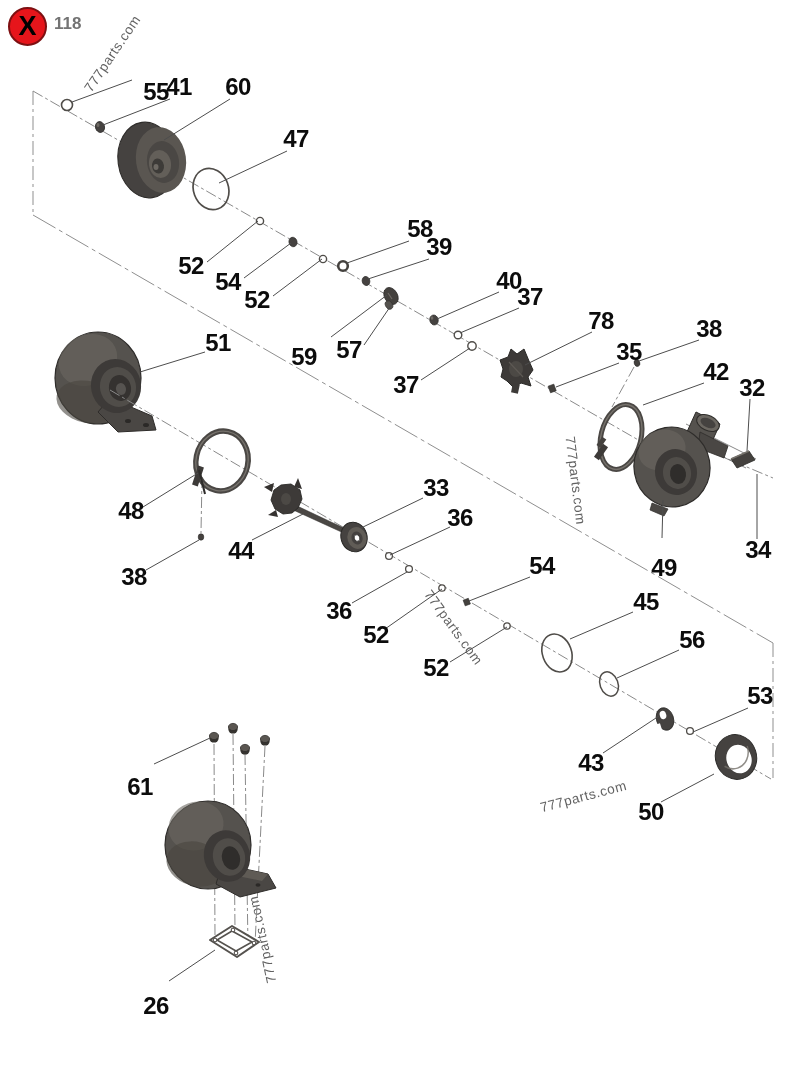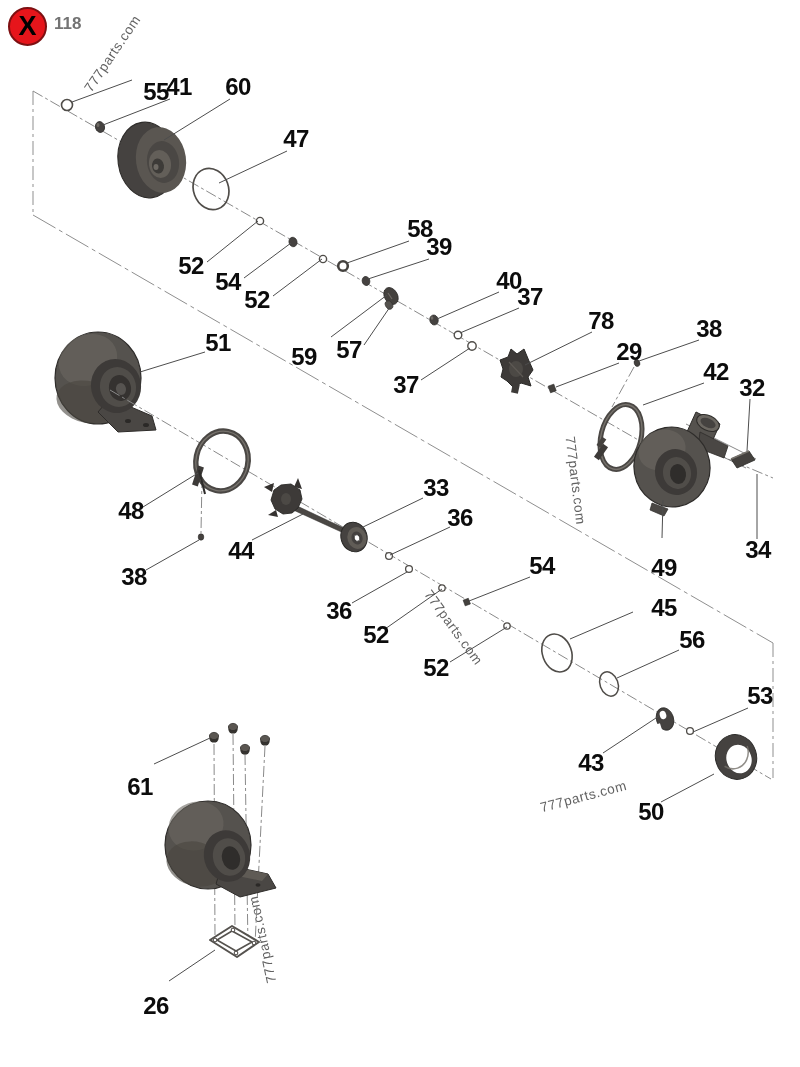--- a/index.html
+++ b/index.html
@@ -267,36 +267,36 @@
       <div class="callout" style="left: 420px; top: 229px;">58</div>
       <div class="callout" style="left: 439px; top: 247px;">39</div>
       <div class="callout" style="left: 191px; top: 266px;">52</div>
       <div class="callout" style="left: 228px; top: 282px;">54</div>
       <div class="callout" style="left: 257px; top: 300px;">52</div>
       <div class="callout" style="left: 509px; top: 281px;">40</div>
       <div class="callout" style="left: 530px; top: 297px;">37</div>
       <div class="callout" style="left: 304px; top: 341px; margin-top: 16px;">59</div>
       <div class="callout" style="left: 349px; top: 350px;">57</div>
       <div class="callout" style="left: 601px; top: 321px;">78</div>
-      <div class="callout" style="left: 629px; top: 352px;">29</div>
+      <div class="callout" style="left: 629px; top: 352px;">35</div>
       <div class="callout" style="left: 709px; top: 329px;">38</div>
       <div class="callout" style="left: 716px; top: 372px;">42</div>
       <div class="callout" style="left: 752px; top: 388px;">32</div>
       <div class="callout" style="left: 218px; top: 343px;">51</div>
       <div class="callout" style="left: 406px; top: 385px;">37</div>
       <div class="callout" style="left: 131px; top: 511px;">48</div>
       <div class="callout" style="left: 241px; top: 551px;">44</div>
       <div class="callout" style="left: 134px; top: 577px;">38</div>
       <div class="callout" style="left: 436px; top: 488px;">33</div>
       <div class="callout" style="left: 460px; top: 518px;">36</div>
       <div class="callout" style="left: 542px; top: 566px;">54</div>
       <div class="callout" style="left: 339px; top: 611px;">36</div>
       <div class="callout" style="left: 376px; top: 635px;">52</div>
       <div class="callout" style="left: 436px; top: 668px;">52</div>
-      <div class="callout" style="left: 664px; top: 602px; margin-top: 6px;">45</div>
+      <div class="callout" style="left: 646px; top: 602px;">45</div>
       <div class="callout" style="left: 692px; top: 640px;">56</div>
       <div class="callout" style="left: 664px; top: 549px; margin-top: 19px;">49</div>
       <div class="callout" style="left: 758px; top: 550px;">34</div>
       <div class="callout" style="left: 760px; top: 696px;">53</div>
       <div class="callout" style="left: 591px; top: 763px;">43</div>
       <div class="callout" style="left: 651px; top: 812px;">50</div>
       <div class="callout" style="left: 140px; top: 769px; margin-top: 18px;">61</div>
       <div class="callout" style="left: 156px; top: 990px; margin-top: 16px;">26</div>
     </div>
 </div>

